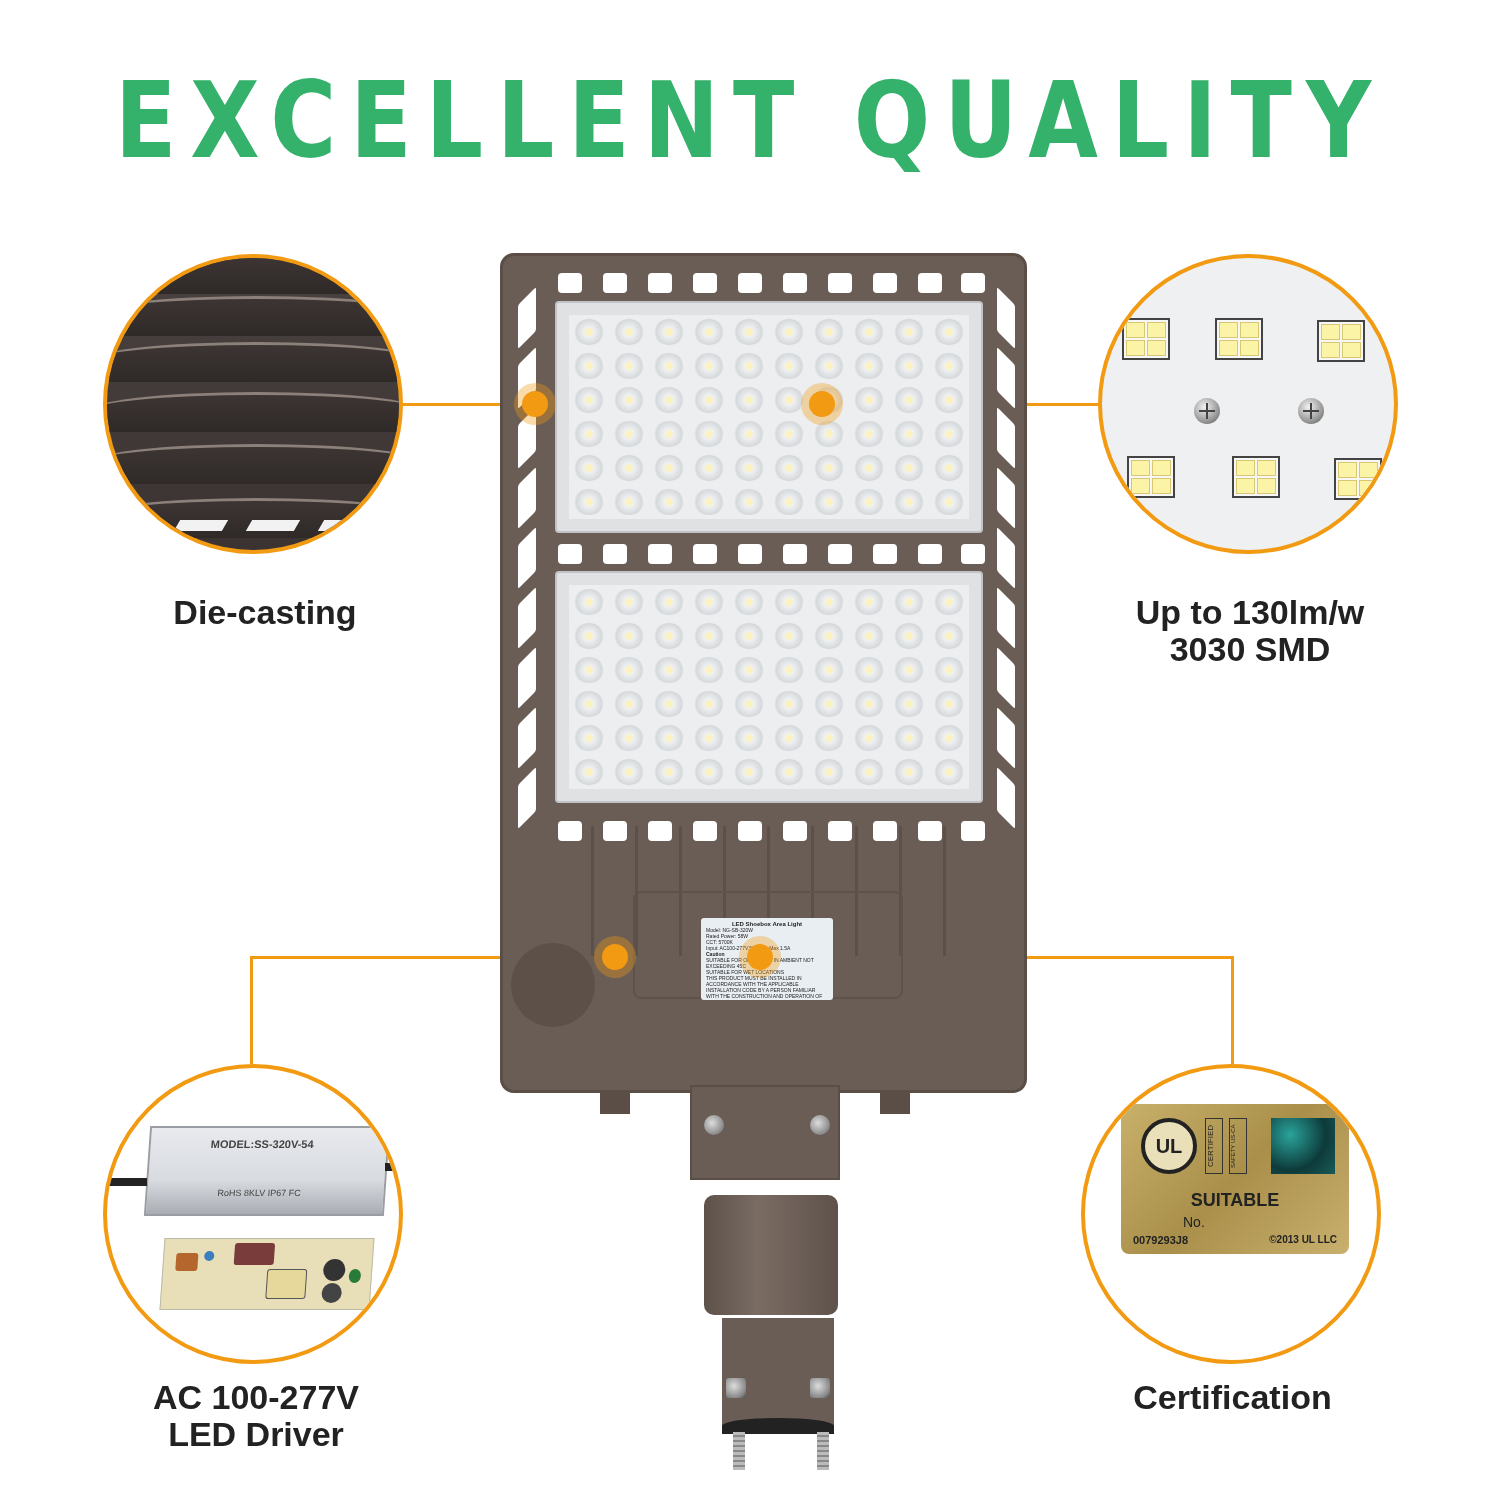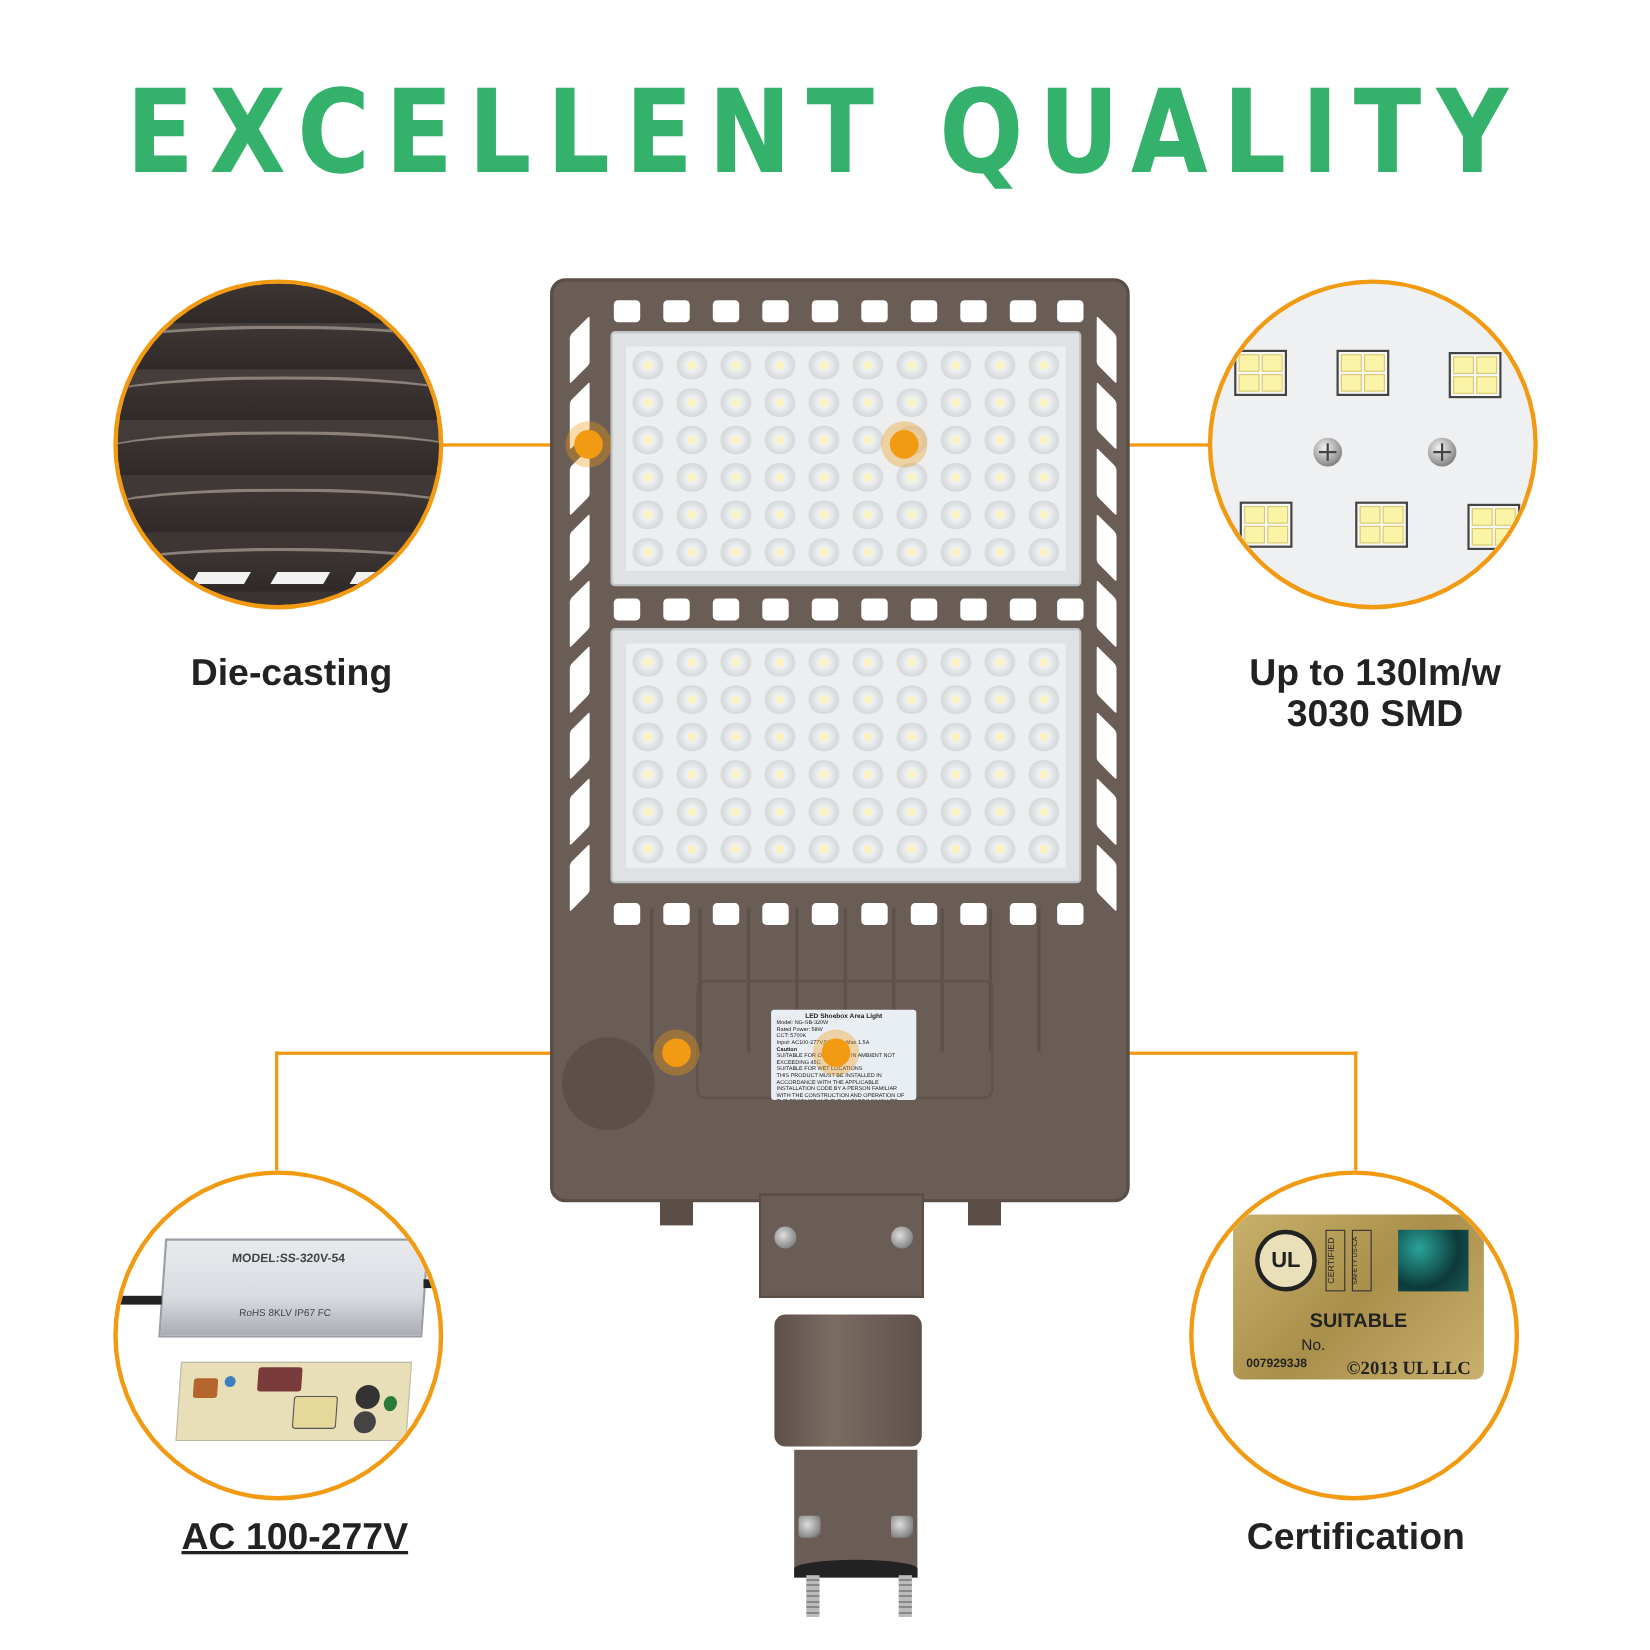--- a/index.html
+++ b/index.html
@@ -58,21 +58,21 @@
   .ul-logo { position: absolute; left: 20px; top: 14px; width: 56px; height: 56px; border-radius: 50%;
     border: 4px solid #222; background: #e9dfb9; font-weight: bold; font-size: 20px; color: #222;
     display: flex; align-items: center; justify-content: center; }
   .ul-cert { position: absolute; left: 84px; top: 14px; width: 18px; height: 56px; border: 1px solid #333;
     font-size: 8px; writing-mode: vertical-rl; transform: rotate(180deg); text-align: center; color: #222; }
   .ul-holo { position: absolute; left: 150px; top: 14px; width: 64px; height: 56px;
     background: radial-gradient(circle at 30% 30%, #2aa39a, #0d3a3a 60%, #1b5c58); }
   .ul-lum { position: absolute; left: 0; top: 86px; width: 100%; text-align: center; font-weight: bold; font-size: 18px; color: #222; }
   .ul-no { position: absolute; left: 62px; top: 110px; font-size: 14px; color: #222; }
   .ul-serial { position: absolute; left: 12px; top: 130px; font-size: 11px; color: #222; font-weight: bold; }
-  .ul-copy { position: absolute; right: 12px; top: 130px; font-size: 17px; color: #222; font-weight: bold; font-family: Liberation Serif, serif; }
+  .ul-copy { position: absolute; right: 12px; top: 130px; font-size: 10px; color: #222; font-weight: bold; }
 
   
   .fixture { position: absolute; left: 500px; top: 253px; width: 527px; height: 840px;
     background: #6a5d55; border-radius: 14px; border: 3px solid #5a4e47; }
   .panel { position: absolute; left: 52px; width: 428px; height: 232px; background: #dfe1e3;
     border: 2px solid #c0c3c6; border-radius: 4px; }
   .panel-inner { position: absolute; left: 12px; top: 12px; right: 12px; bottom: 12px;
     background: #eceeef; display: grid; grid-template-columns: repeat(10, 1fr); grid-template-rows: repeat(6, 1fr); }
   .lens { margin: 4px; border-radius: 50%; background: radial-gradient(circle, #fbf2c2 0 14%, #eef0f1 24%, #d6d9dc 62%, #eceeef 72%); }
   .hole { position: absolute; width: 24px; height: 20px; background: #fff; border-radius: 4px; }
@@ -183,22 +183,23 @@
       <div class="comp" style="left:12px; top:14px; width:22px; height:18px; background:#b5662d;"></div>
       <div class="comp" style="left:70px; top:4px; width:40px; height:22px; background:#7a3b3b;"></div>
       <div class="comp" style="left:104px; top:30px; width:40px; height:30px; background:#e6d79b; border:1px solid #555;"></div>
       <div class="comp" style="left:160px; top:20px; width:22px; height:22px; background:#333; border-radius:50%;"></div>
       <div class="comp" style="left:160px; top:44px; width:20px; height:20px; background:#444; border-radius:50%;"></div>
       <div class="comp" style="left:186px; top:30px; width:12px; height:14px; background:#2a7a3a; border-radius:50%;"></div>
       <div class="comp" style="left:40px; top:12px; width:10px; height:10px; background:#3b7fbf; border-radius:50%;"></div>
     </div>
   </div>
 </div>
-<div class="feature-label" style="left:88px; top:1379px; width:360px;text-decoration:underline;">
+<div class="feature-label" style="left:76px; top:1379px; width:360px;">
   <div>AC 100-277V</div>
+  <div>LED Driver</div>
 </div>
 
 <div class="circle" style="left:1081px; top:1064px;">
   <div class="ul-label">
     <div class="ul-logo">UL</div>
     <div class="ul-cert">CERTIFIED</div>
     <div class="ul-cert" style="left:108px; font-size:6px;">SAFETY US-CA</div>
     <div class="ul-holo"></div>
     <div class="ul-lum">SUITABLE</div>
     <div class="ul-no">No.</div>

